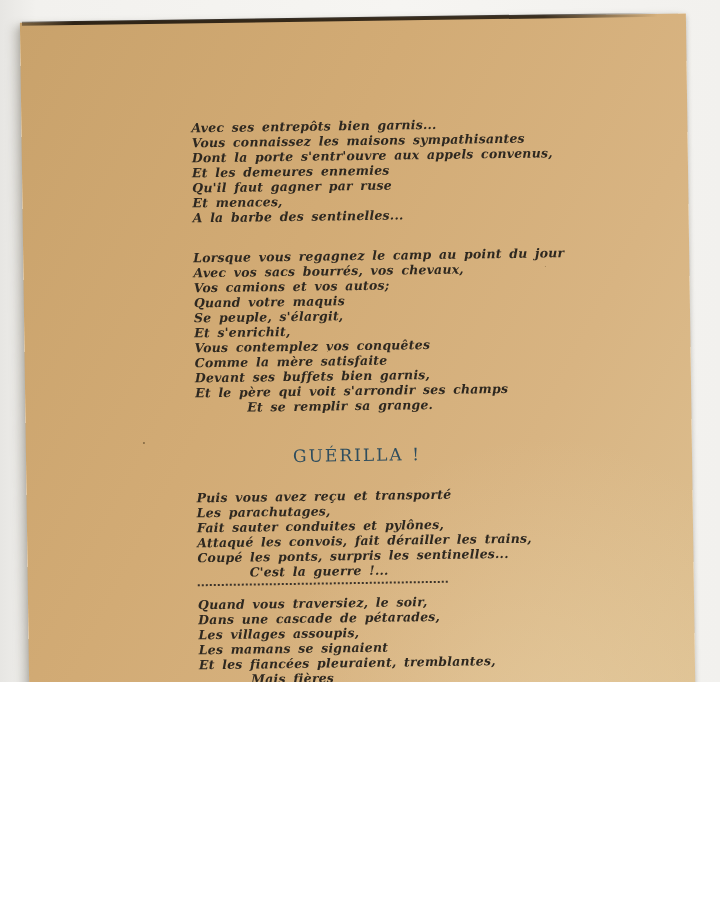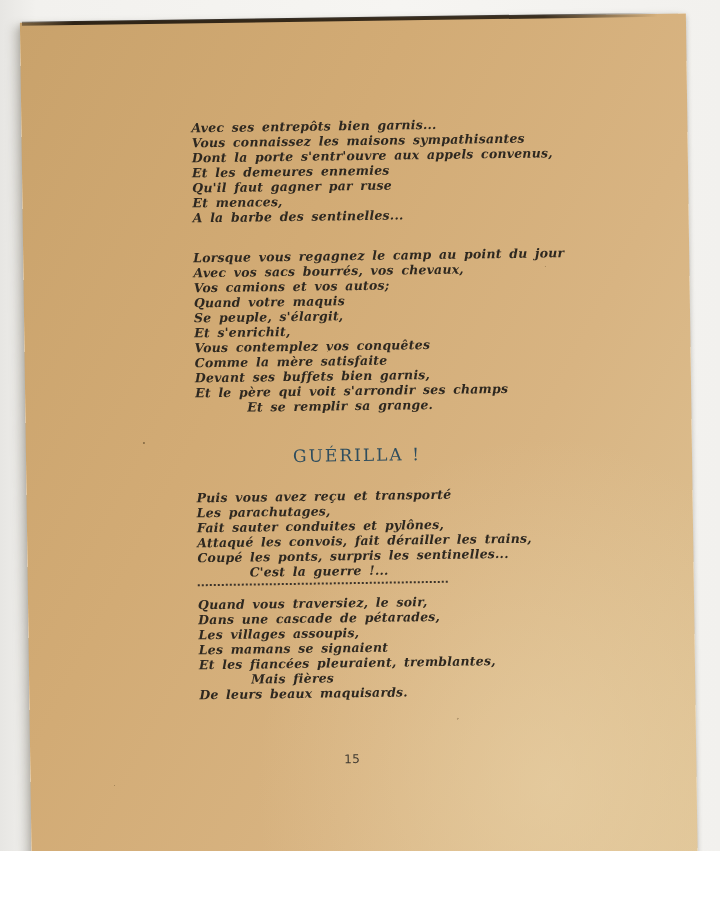--- a/index.html
+++ b/index.html
@@ -4,21 +4,21 @@
 <style>
   * { margin: 0; padding: 0; box-sizing: border-box; }
   html, body { width: 720px; height: 915px; }
   body {
     font-family: "DejaVu Serif", serif;
     overflow: hidden;
   }
   .scan-bg {
     position: relative;
     width: 720px;
-    height: 851px;
+    height: 682px;
     background: linear-gradient(90deg, #e7e6e3 0%, #f2f1ee 5%, #f6f5f2 55%, #f2f1ee 100%);
     overflow: hidden;
   }
   .page {
     position: absolute;
     left: 26px;
     top: 18px;
     width: 666px;
     height: 876px;
     transform: rotate(-0.8deg);

